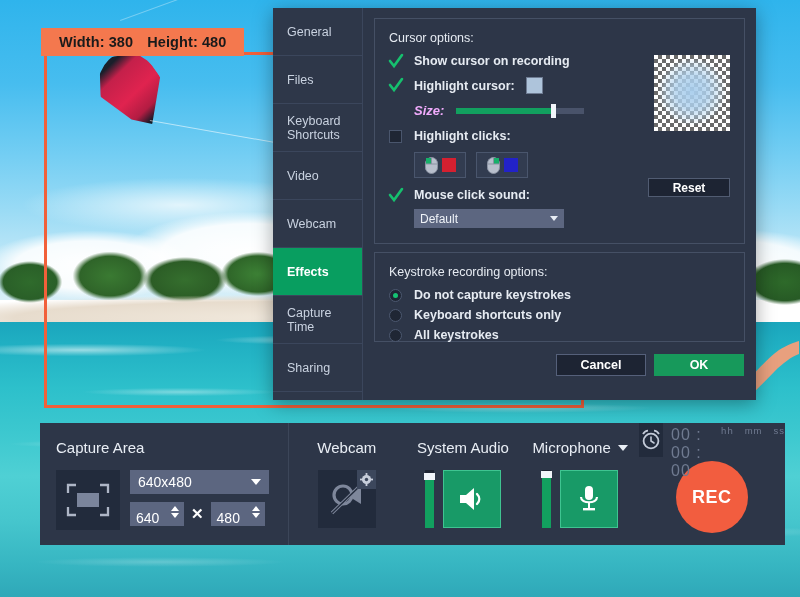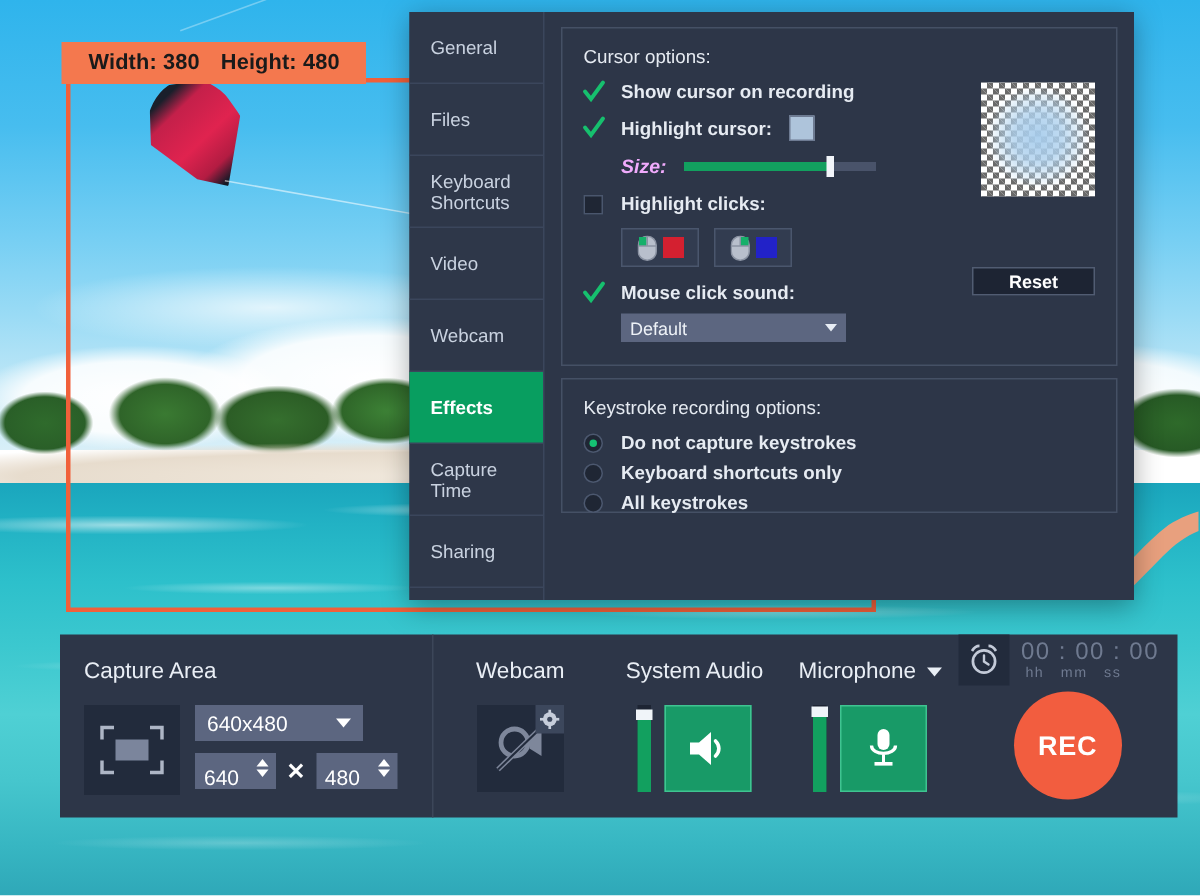--- a/index.html
+++ b/index.html
@@ -195,21 +195,21 @@
   .bar-title{ color:#e9eef5; font-size:15px; margin:16px 0 0 0; }
 
   #capture-area-section{ width:255px; padding-left:16px; border-right:1px solid #3c4659; }
   #capture-area-controls{ display:flex; margin-top:14px; }
   #capture-area-icon{
     width:64px; height:60px; background:#222b3c; display:flex; align-items:center; justify-content:center;
     cursor:pointer;
   }
   #capture-area-fields{ margin-left:10px; display:flex; flex-direction:column; gap:8px; }
   #preset-select{
-    width:112px; height:24px; background:#5c6680; display:flex; align-items:center;
+    width:139px; height:24px; background:#5c6680; display:flex; align-items:center;
     padding:12px 8px; position:relative; cursor:pointer;
   }
   #preset-select .val{ color:#fff; font-size:14px; }
   #preset-select .caret{ position:absolute; right:8px; top:9px; width:0;height:0;
     border-left:5px solid transparent;border-right:5px solid transparent;border-top:6px solid #fff; }
   .num-row{ display:flex; align-items:center; gap:7px; }
   .spin{
     width:54px; height:24px; background:#5c6680; display:flex; align-items:flex-end;
     padding:0 6px; position:relative; cursor:text;
   }
@@ -237,21 +237,21 @@
   .audio-toggle{
     width:58px; height:58px; background:#189a67; border:1px solid #3fc491;
     display:flex; align-items:center; justify-content:center; cursor:pointer;
   }
   .sect-title-row{ display:flex; align-items:center; gap:7px; margin-top:16px; }
   .mini-caret{ width:0;height:0;border-left:5px solid transparent;border-right:5px solid transparent;border-top:6px solid #e9eef5; }
 
   #rec-section{ width:150px; align-items:center; position:relative; }
   #timer-block{ position:absolute; left:0; top:0; display:flex; align-items:flex-start; }
   #alarm-icon-box{ width:34px; height:34px; background:#222b3c; display:flex; align-items:center; justify-content:center; cursor:pointer;}
-  #timer-readout{ display:flex; flex-direction:column; padding:3px 0 0 8px; }
+  #timer-readout{ display:flex; flex-direction:row; padding:3px 0 0 8px; }
   #timer-digits{ color:#6f7a90; font-size:16px; letter-spacing:1px; }
   #timer-units{ color:#6f7a90; font-size:9.5px; letter-spacing:1px; display:flex; gap:11px; padding-left:3px; margin-top:-1px;}
   #rec-button{
     width:72px; height:72px; border-radius:50%; background:#f25d3f; color:#fff;
     font-size:18px; font-weight:700; display:flex; align-items:center; justify-content:center;
     margin-top:38px; cursor:pointer; letter-spacing:.5px;
   }
 </style>
 </head>
 <body>
@@ -402,20 +402,24 @@
         <div class="radio-row">
           <span class="radio"></span>
           <span class="radio-label">Keyboard shortcuts only</span>
         </div>
         <div class="radio-row">
           <span class="radio"></span>
           <span class="radio-label">All keystrokes</span>
         </div>
       </div>
 
+      <div id="dialog-buttons">
+        <div class="dlg-btn" id="cancel-button">Cancel</div>
+        <div class="dlg-btn" id="ok-button">OK</div>
+      </div>
     </div>
   </div>
 
   <div id="control-bar">
 
     <div class="bar-sect" id="capture-area-section">
       <div class="bar-title">Capture Area</div>
       <div id="capture-area-controls">
         <div id="capture-area-icon">
           <svg width="44" height="34" viewBox="0 0 44 34">

